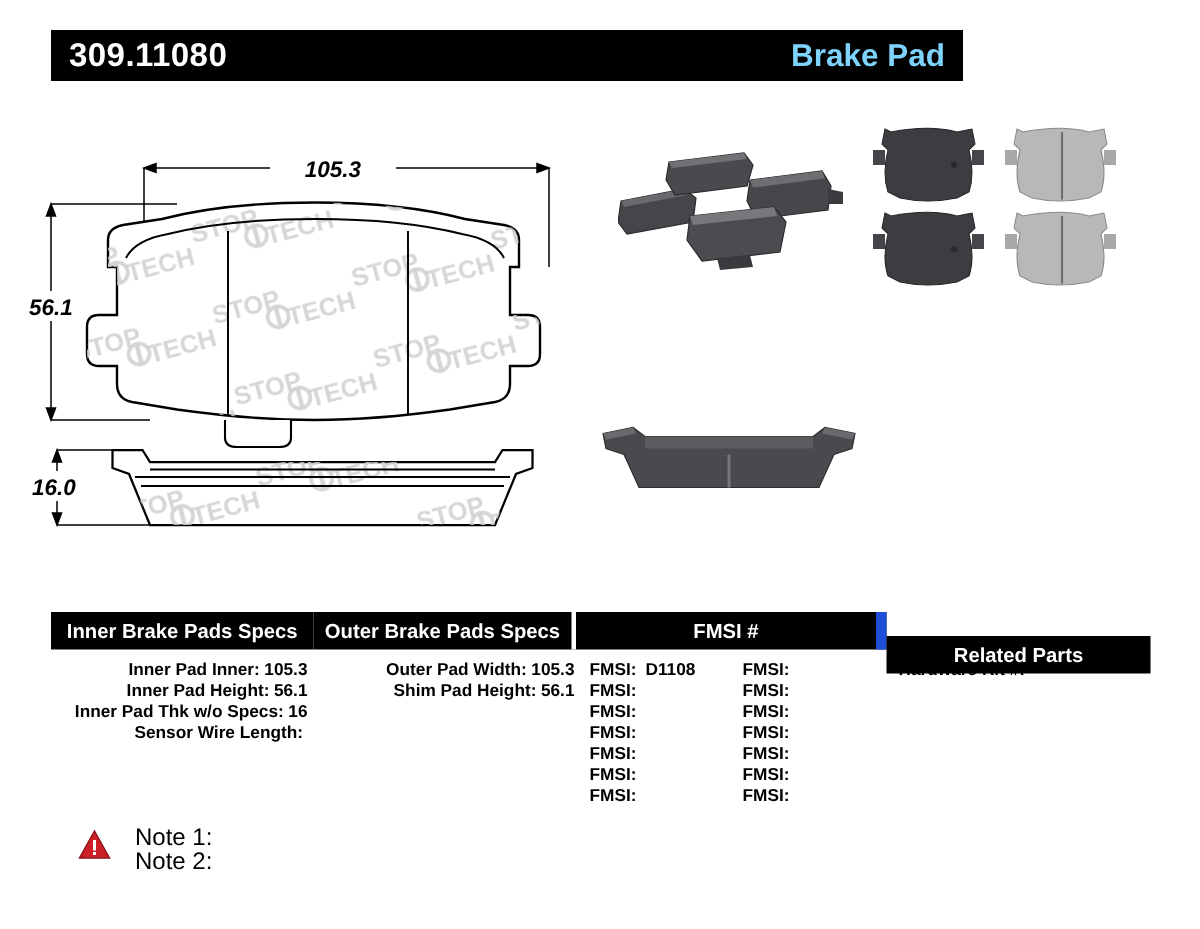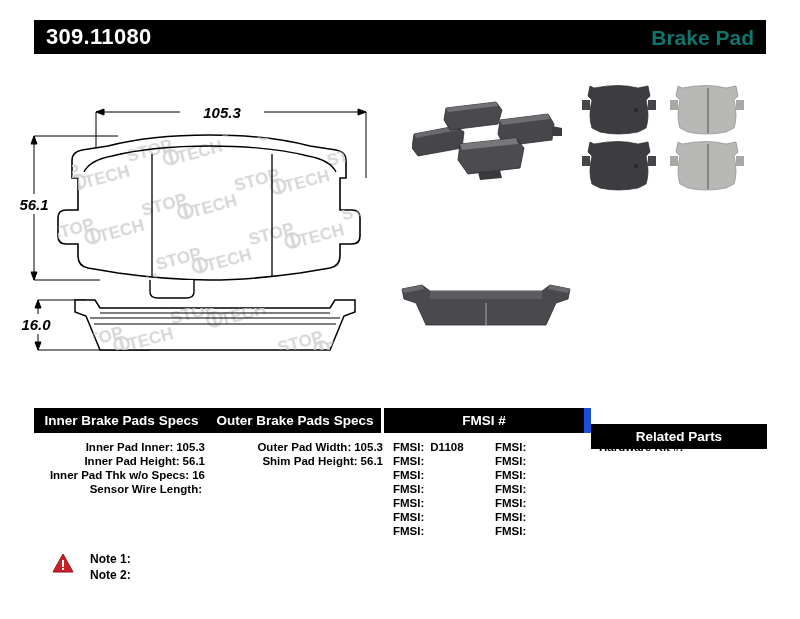--- a/index.html
+++ b/index.html
@@ -14,38 +14,38 @@
     font-family: "Liberation Sans", sans-serif;
     color: #000000;
     overflow: hidden;
   }
 
   
   .header-bar {
     position: absolute;
     left: 34px;
     top: 20px;
-    width: 732px;
+    width: 608px;
     height: 34px;
     background: #000000;
     display: flex;
     align-items: center;
     justify-content: space-between;
     padding: 0 12px;
     box-sizing: border-box;
   }
   .header-part-number {
     color: #ffffff;
     font-size: 22px;
     font-weight: bold;
     letter-spacing: 0.3px;
     line-height: 1;
   }
   .header-title {
-    color: #0f766e;
+    color: #7dd3fc;
     font-size: 21px;
     font-weight: bold;
     line-height: 1;
     margin-left: 21px;
   }
 
   
   .drawing-area {
     position: absolute;
     left: 0;
@@ -125,22 +125,22 @@
   .notes {
     position: absolute;
     left: 52px;
     top: 551px;
     display: flex;
     align-items: flex-start;
   }
   .warn-icon { width: 22px; height: 20px; margin-top: 2px; }
   .notes-text { margin-left: 16px; }
   .note-line {
-    font-size: 12px;
-    font-weight: bold;
+    font-size: 16px;
+    font-weight: normal;
     line-height: 16px;
     white-space: nowrap;
   }
 </style>
 </head>
 <body>
 
 <div class="header-bar">
   <span class="header-part-number">309.11080</span>
   <span class="header-title">Brake Pad</span>

